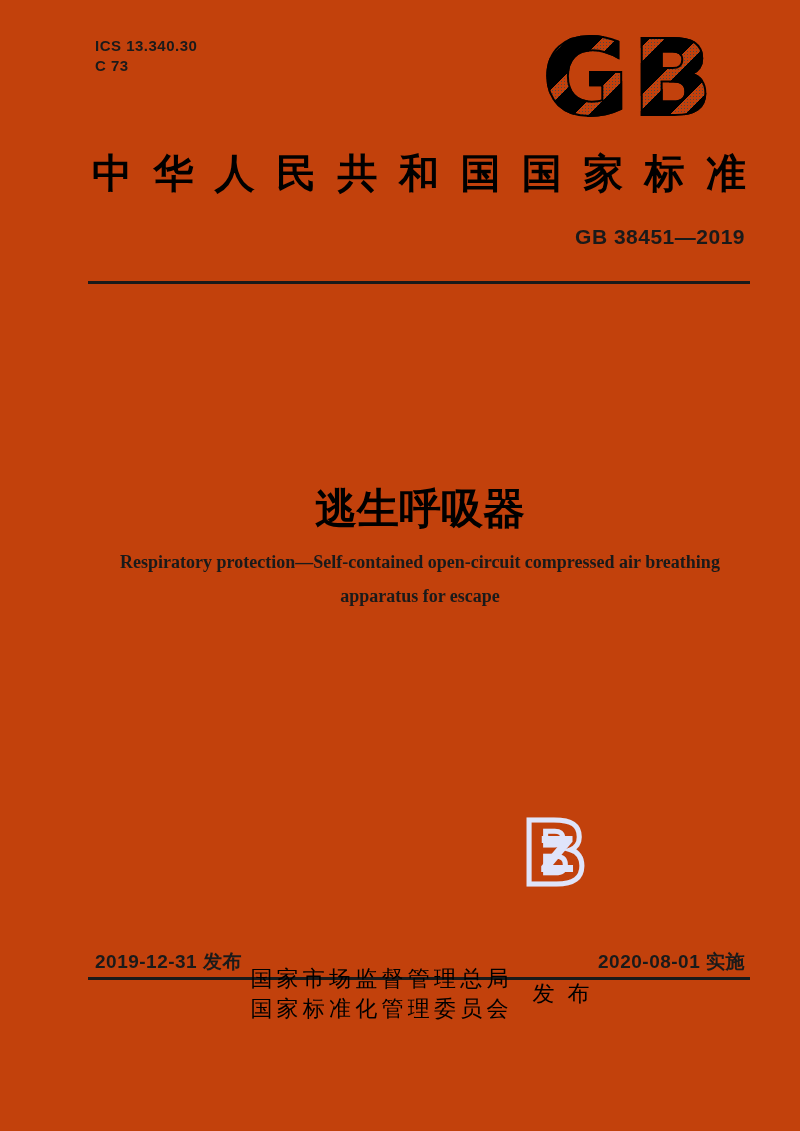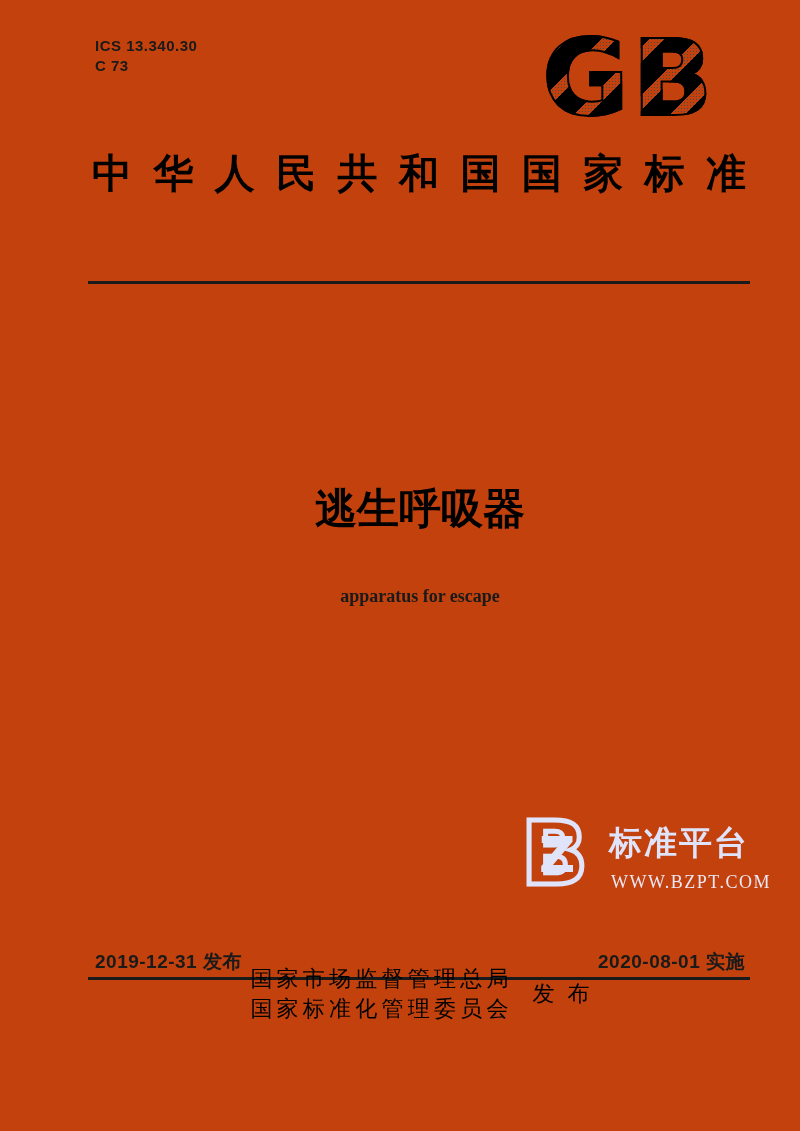--- a/index.html
+++ b/index.html
@@ -193,36 +193,34 @@
 
   <div class="ics-block">
     <div>ICS 13.340.30</div>
     <div>C 73</div>
   </div>
 
   <div class="gb-logo">GB</div>
 
   <div class="standard-name">中华人民共和国国家标准</div>
 
+  <div class="standard-number">GB 38451—2019</div>
 
   <div class="rule rule-top"></div>
 
   <div class="main-title line2">逃生呼吸器</div>
 
+  <div class="en-title line1">Respiratory protection—Self-contained open-circuit compressed air breathing</div>
   <div class="en-title line2">apparatus for escape</div>
 
   <div class="watermark">
     <svg class="wm-logo" width="76" height="74" viewBox="0 0 76 74">
       <text x="-2" y="68" font-family="'DejaVu Sans',sans-serif" font-size="88" font-weight="bold" fill="none" stroke="#dfe4fa" stroke-width="5">B</text>
       <text x="16" y="56" font-family="'DejaVu Sans',sans-serif" font-size="50" font-weight="bold" fill="#dfe4fa">Z</text>
     </svg>
-    <div class="wm-text-col">
-      <div class="wm-brand">标准平台</div>
-      <div class="wm-url">WWW.BZPT.COM</div>
-    </div>
   </div>
 
   <div class="date-issue">2019-12-31 发布</div>
   <div class="date-impl">2020-08-01 实施</div>
 
   <div class="rule rule-bottom"></div>
 
   <div class="publisher-block">
     <div class="publisher-lines">
       <div class="pline">国家市场监督管理总局</div>

